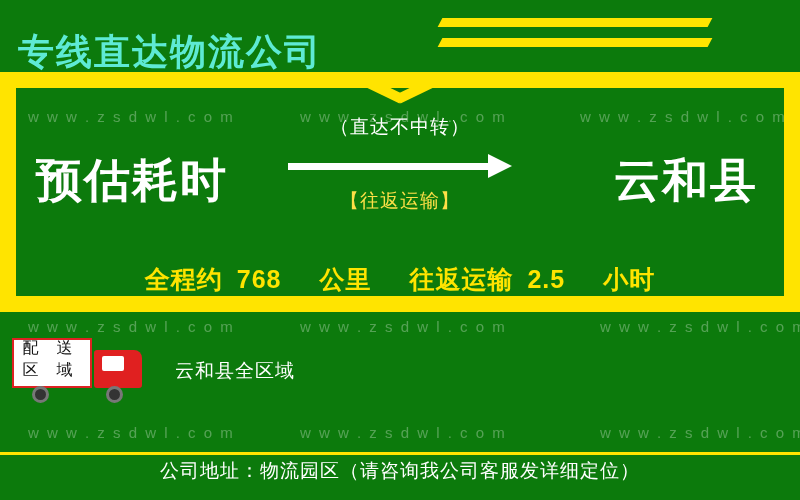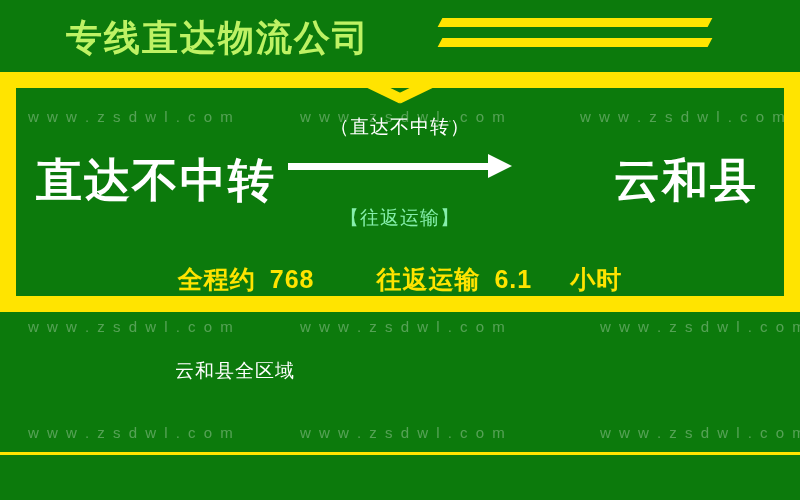--- a/index.html
+++ b/index.html
@@ -38,27 +38,26 @@
 
   
   .top-band {
     position: absolute;
     left: 0; top: 0;
     width: 800px; height: 72px;
     background: #0c7a0c;
   }
   .title {
     position: absolute;
-    left: 18px; top: 14px;
-    color: #bef264;
+    left: 18px; top: 28px;
+    color: #5eead4;
     font-size: 36px;
     font-weight: bold;
     letter-spacing: 2px;
     white-space: nowrap;
-    margin-left: 48px;
   }
   .chev-stack {
     position: absolute;
     right: 30px;
     top: 16px;
     width: 340px;
     height: 44px;
   }
   .chev-bar {
     position: absolute;
@@ -156,25 +155,25 @@
   }
   .arrow-head {
     position: absolute;
     left: 206px; top: 4px;
     width: 0; height: 0;
     border-top: 12px solid transparent;
     border-bottom: 12px solid transparent;
     border-left: 24px solid #ffffff;
   }
   .mid-bot {
-    color: #86efac;
+    color: #fde047;
     font-size: 19px;
     letter-spacing: 1px;
     white-space: nowrap;
-    margin-top: 21px;
+    margin-top: 4px;
   }
 
   
   .strip {
     position: absolute;
     left: 16px; top: 262px;
     width: 768px; height: 34px;
     display: flex;
     align-items: center;
     justify-content: center;
@@ -301,42 +300,55 @@
     </div>
   </div>
 
   <div class="yellow-top"></div>
   <div class="yellow-left"></div>
   <div class="yellow-right"></div>
   <div class="yellow-bottom"></div>
   <div class="notch"></div>
 
   <div class="route">
-    <div class="city city-from">直达不中转</div>
+    <div class="city city-from">预估耗时</div>
     <div class="city city-to">云和县</div>
     <div class="mid">
       <div class="mid-top">（直达不中转）</div>
       <div class="arrow-wrap">
         <div class="arrow-line"></div>
         <div class="arrow-head"></div>
       </div>
       <div class="mid-bot">【往返运输】</div>
     </div>
   </div>
 
   <div class="strip">
     <span>全程约</span>
       <span>768</span>
     <span class="sep"></span>
+    <span>公里</span>
     <span class="sep"></span>
     <span>往返运输</span>
-      <span>6.1</span>
+      <span>2.5</span>
     <span class="sep"></span>
     <span>小时</span>
   </div>
 
   <div class="delivery">
+    <div class="truck">
+      <div class="truck-box"></div>
+      <div class="truck-box-text">
+        <div>配　送</div>
+        <div>区　域</div>
+      </div>
+      <div class="cab"></div>
+      <div class="cab-win"></div>
+      <div class="wheel w1"></div>
+      <div class="wheel w2"></div>
+    </div>
     <div class="delivery-label">云和县全区域</div>
   </div>
 
   <div class="bottom-rule"></div>
+  <div class="addr">公司地址：物流园区（请咨询我公司客服发详细定位）</div>
 
 </div>
 
 </body></html>

